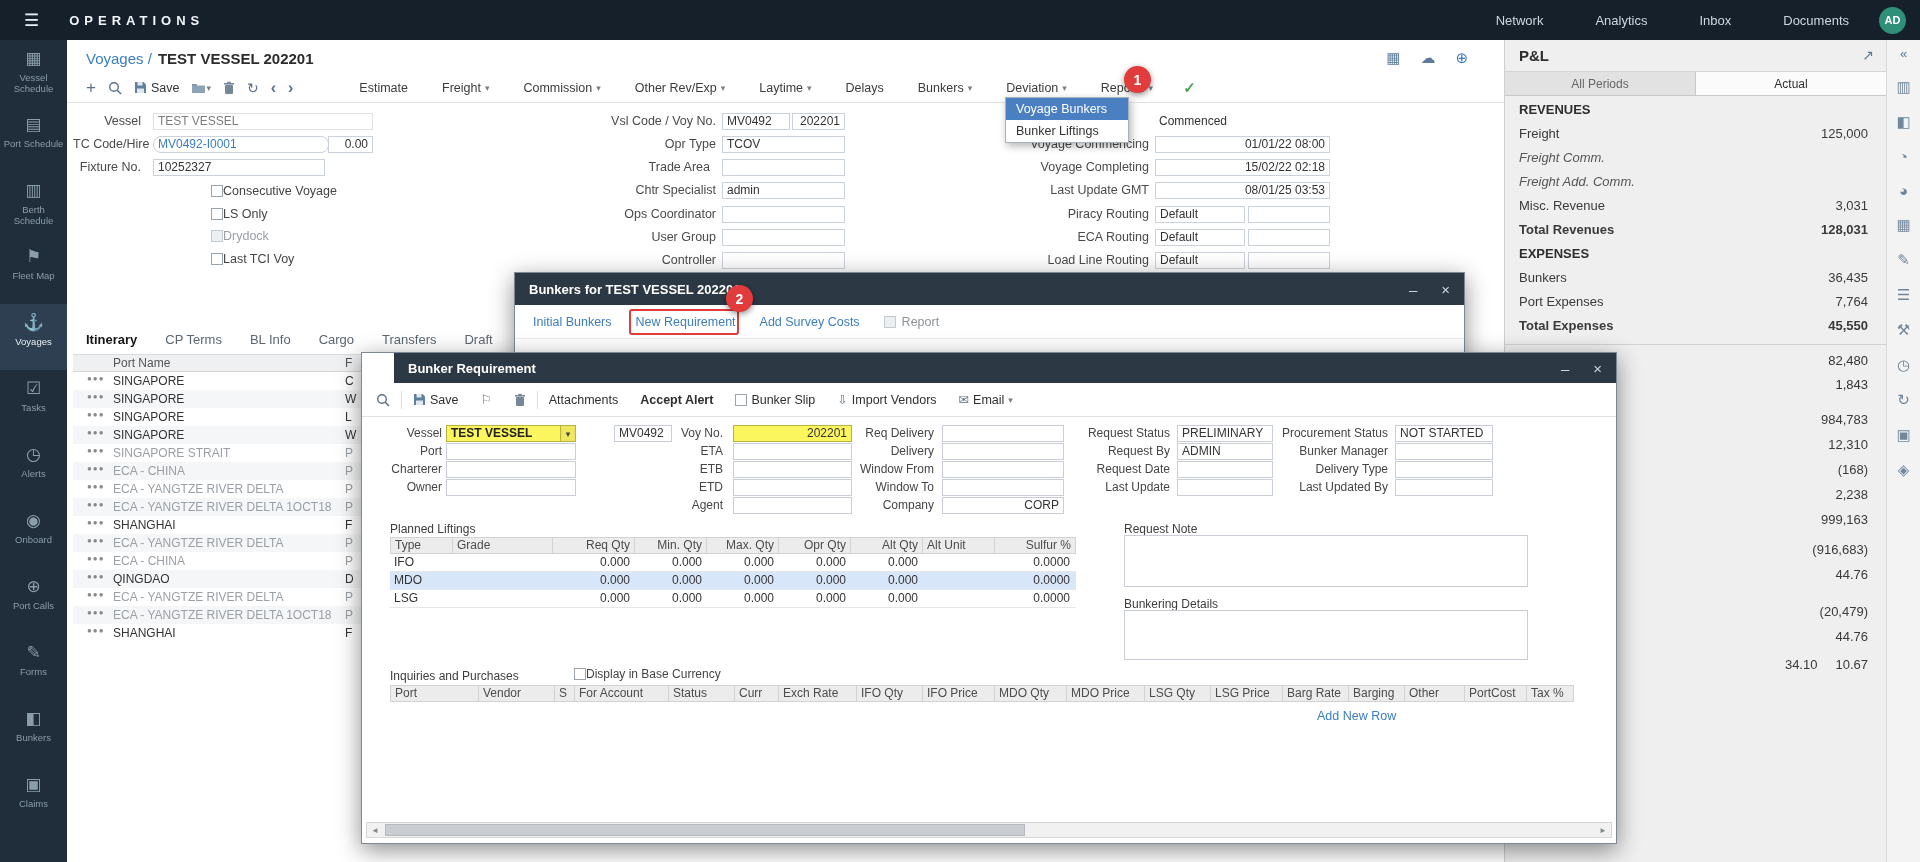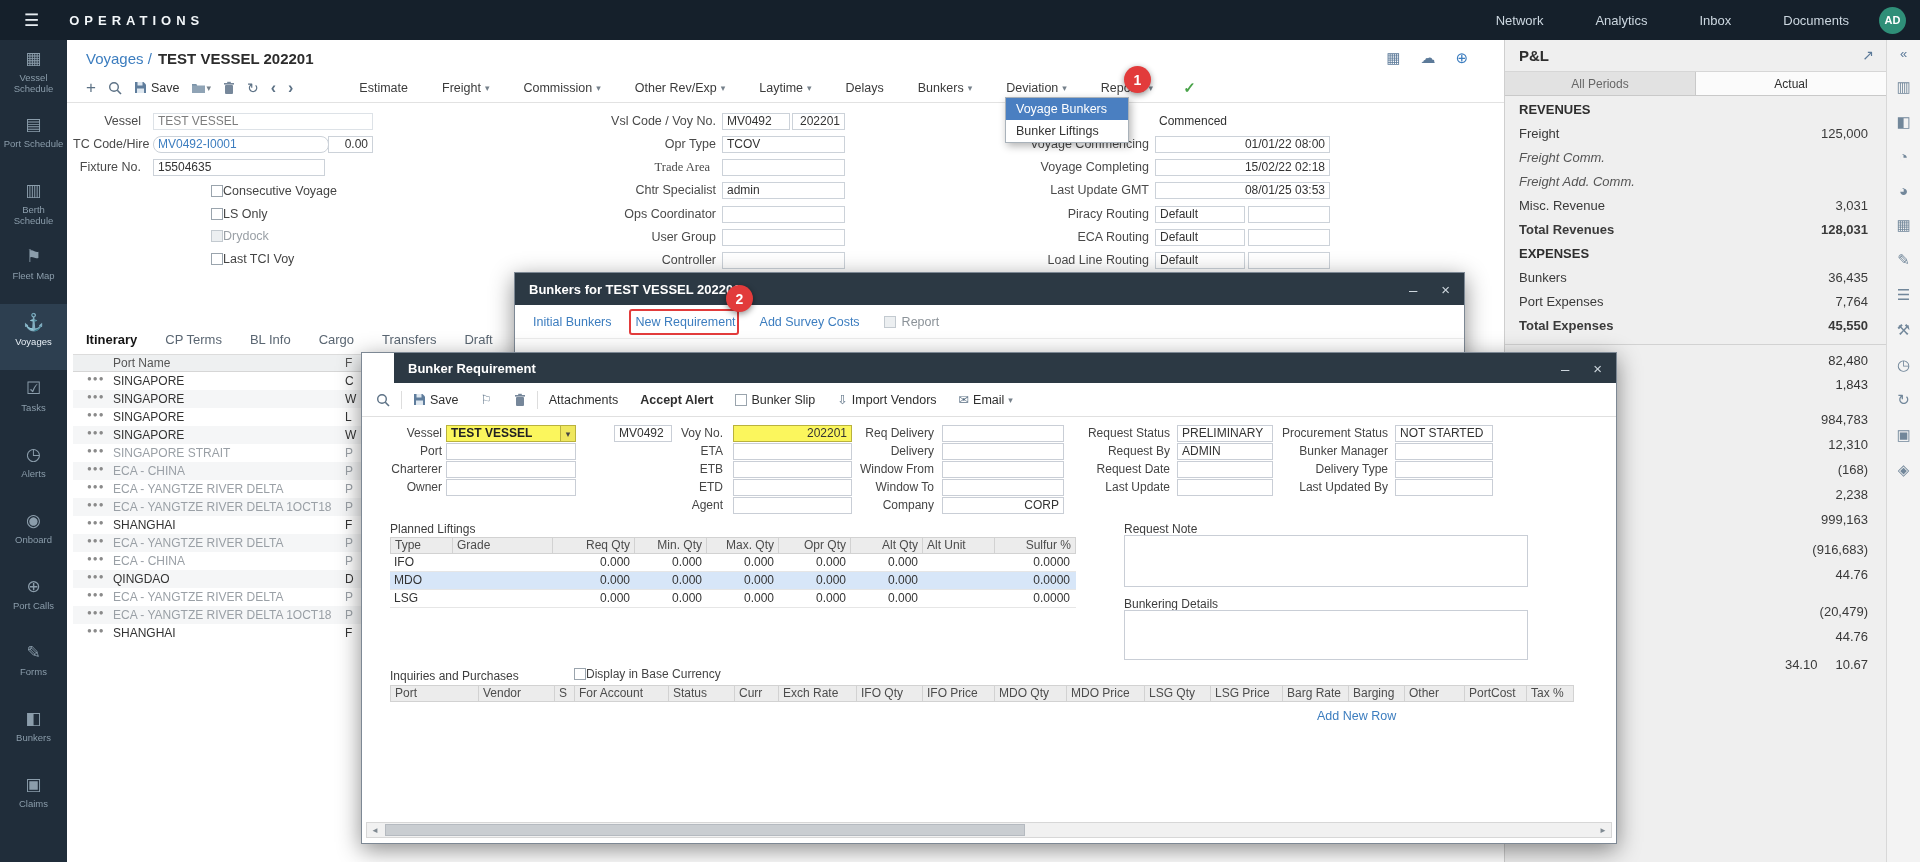--- a/index.html
+++ b/index.html
@@ -286,21 +286,21 @@
         </span>
       <span class="tb-check">✓</span>
     </div>
 
     <div class="flabel" style="left:6px;top:73px;width:68px;">Vessel</div>
     <div class="field dis" style="left:86px;top:73px;width:220px;">TEST VESSEL</div>
     <div class="flabel" style="left:6px;top:96px;width:68px;">TC Code/Hire</div>
     <div class="field" style="left:86px;top:96px;width:176px;border-radius:8px;"><span class="link">MV0492-I0001</span></div>
     <div class="field r" style="left:261px;top:96px;width:45px;">0.00</div>
     <div class="flabel" style="left:6px;top:119px;width:68px;">Fixture No.</div>
-    <div class="field" style="left:86px;top:119px;width:172px;">15504635</div>
+    <div class="field" style="left:86px;top:119px;width:172px;">10252327</div>
     <div class="cbrow" style="left:144px;top:144px;">
         <span class="cb"></span>
         <span>Consecutive Voyage</span>
       </div>
     <div class="cbrow" style="left:144px;top:167px;">
         <span class="cb"></span>
         <span>LS Only</span>
       </div>
     <div class="cbrow dim" style="left:144px;top:189px;">
         <span class="cb dis"></span>
@@ -309,21 +309,21 @@
     <div class="cbrow" style="left:144px;top:212px;">
         <span class="cb"></span>
         <span>Last TCI Voy</span>
       </div>
 
     <div class="flabel" style="left:489px;top:73px;width:160px;">Vsl Code / Voy No.</div>
     <div class="field" style="left:655px;top:73px;width:68px;">MV0492</div>
     <div class="field r" style="left:725px;top:73px;width:53px;">202201</div>
     <div class="flabel" style="left:489px;top:96px;width:160px;">Opr Type</div>
     <div class="field" style="left:655px;top:96px;width:123px;">TCOV</div>
-    <div class="flabel" style="left:483px;top:119px;width:160px;font-family:Liberation Serif, serif;">Trade Area</div>
+    <div class="flabel" style="left:483px;top:119px;width:160px;">Trade Area</div>
     <div class="field" style="left:655px;top:119px;width:123px;"></div>
     <div class="flabel" style="left:489px;top:142px;width:160px;">Chtr Specialist</div>
     <div class="field" style="left:655px;top:142px;width:123px;">admin</div>
     <div class="flabel" style="left:489px;top:166px;width:160px;">Ops Coordinator</div>
     <div class="field" style="left:655px;top:166px;width:123px;"></div>
     <div class="flabel" style="left:489px;top:189px;width:160px;">User Group</div>
     <div class="field" style="left:655px;top:189px;width:123px;"></div>
     <div class="flabel" style="left:489px;top:212px;width:160px;">Controller</div>
     <div class="field" style="left:655px;top:212px;width:123px;"></div>
 

